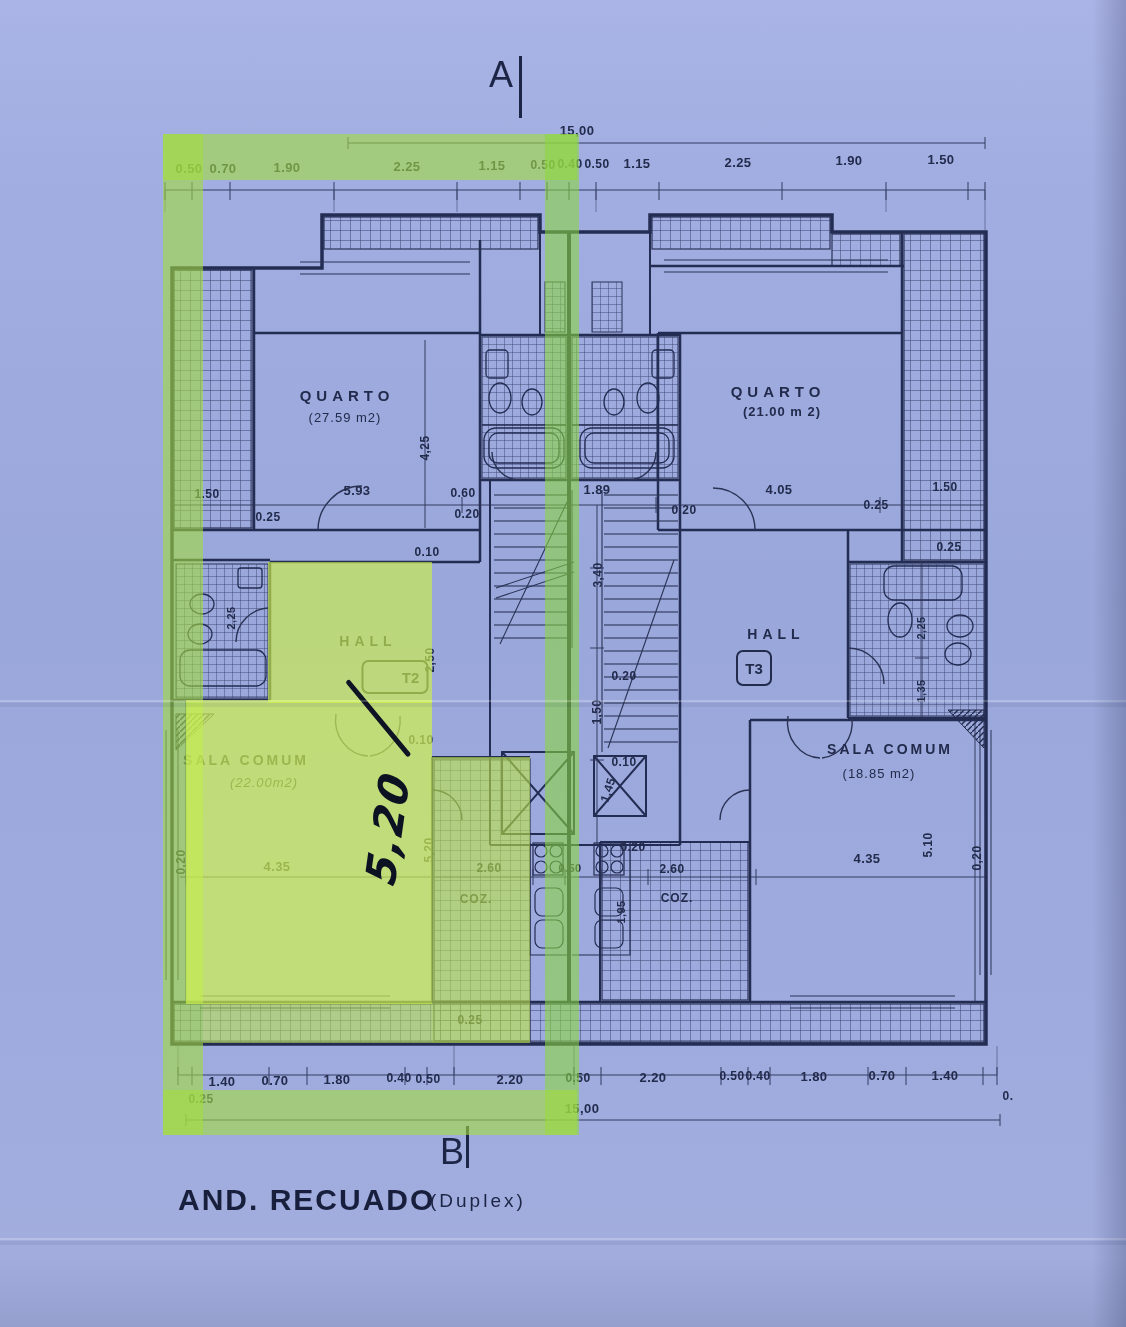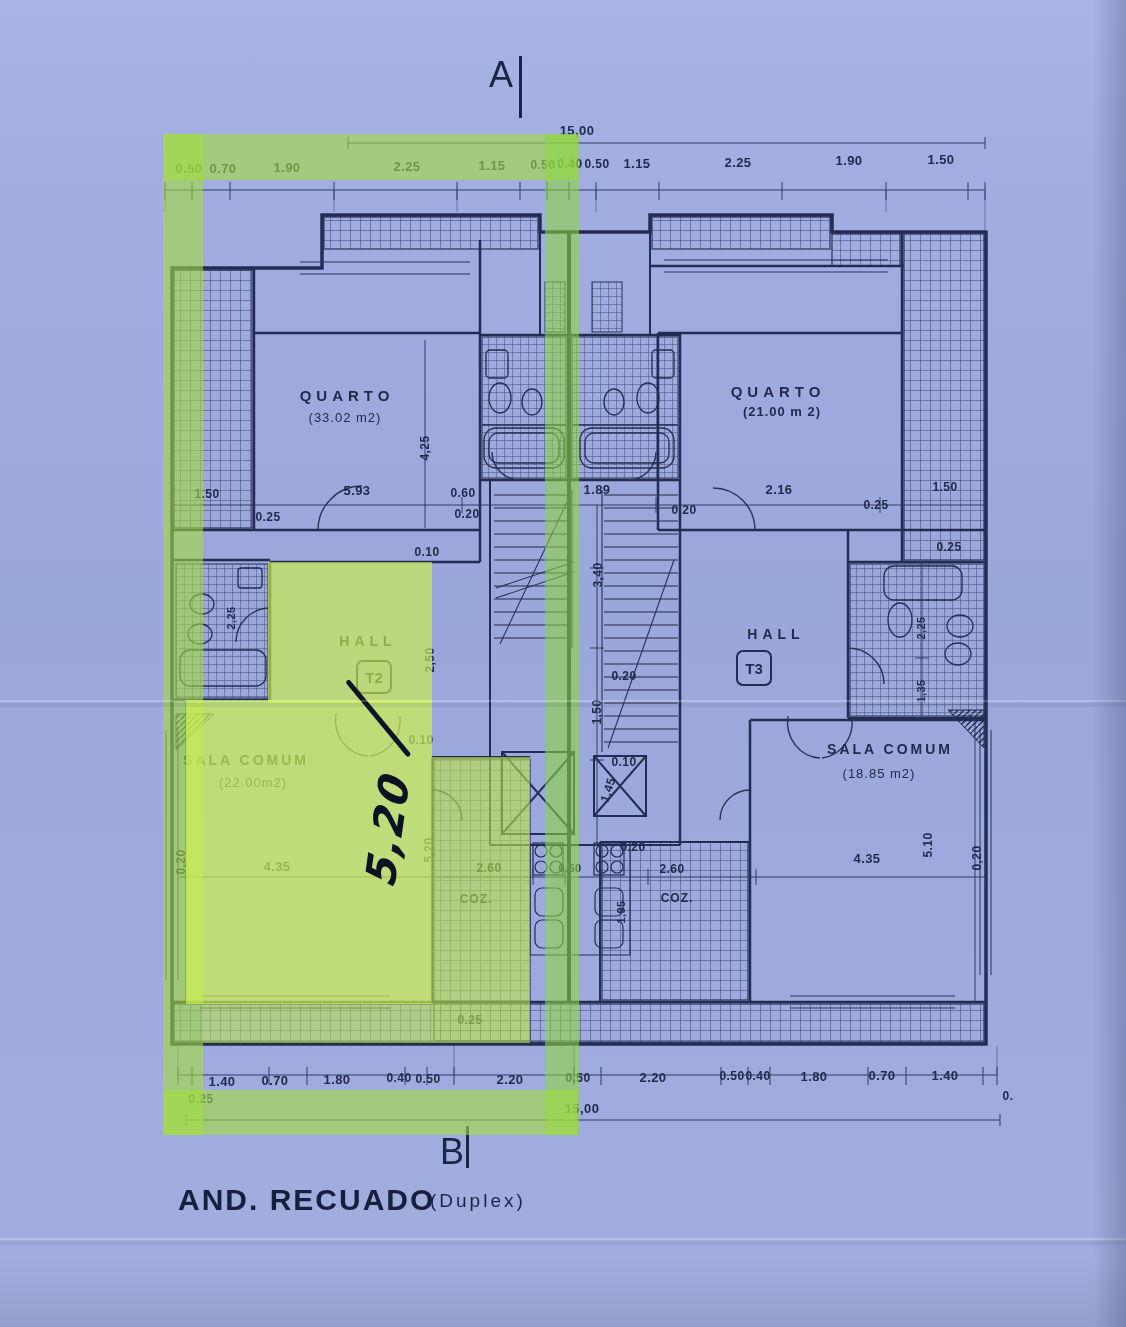--- a/index.html
+++ b/index.html
@@ -228,21 +228,21 @@
       <span class="dim" style="left: 738px; top: 162px; font-size: 13px; transform: translate(-50%, -50%);">2.25</span>
       <span class="dim" style="left: 849px; top: 160px; font-size: 13px; transform: translate(-50%, -50%);">1.90</span>
       <span class="dim" style="left: 941px; top: 159px; font-size: 13px; transform: translate(-50%, -50%);">1.50</span>
       <span class="dim" style="left: 207px; top: 494px; font-size: 12px; transform: translate(-50%, -50%);">1.50</span>
       <span class="dim" style="left: 357px; top: 490px; font-size: 13px; transform: translate(-50%, -50%);">5.93</span>
       <span class="dim" style="left: 268px; top: 517px; font-size: 12px; transform: translate(-50%, -50%);">0.25</span>
       <span class="dim" style="left: 463px; top: 493px; font-size: 12px; transform: translate(-50%, -50%); text-align: right;">0.60</span>
       <span class="dim" style="left: 467px; top: 514px; font-size: 12px; transform: translate(-50%, -50%);">0.20</span>
       <span class="dim" style="left: 597px; top: 489px; font-size: 13px; transform: translate(-50%, -50%);">1.89</span>
       <span class="dim" style="left: 684px; top: 510px; font-size: 12px; transform: translate(-50%, -50%);">0.20</span>
-      <span class="dim" style="left: 779px; top: 489px; font-size: 13px; transform: translate(-50%, -50%);">2.16</span>
+      <span class="dim" style="left: 779px; top: 489px; font-size: 13px; transform: translate(-50%, -50%);">4.05</span>
       <span class="dim" style="left: 876px; top: 505px; font-size: 12px; transform: translate(-50%, -50%);">0.25</span>
       <span class="dim" style="left: 945px; top: 487px; font-size: 12px; transform: translate(-50%, -50%);">1.50</span>
       <span class="dim" style="left: 949px; top: 547px; font-size: 12px; transform: translate(-50%, -50%);">0.25</span>
       <span class="dim" style="left: 427px; top: 552px; font-size: 12px; transform: translate(-50%, -50%);">0.10</span>
       <span class="dim" style="left: 425px; top: 448px; font-size: 12px; transform: translate(-50%, -50%) rotate(-90deg);">4,25</span>
       <span class="dim" style="left: 598px; top: 575px; font-size: 12px; transform: translate(-50%, -50%) rotate(-90deg);">3,40</span>
       <span class="dim" style="left: 430px; top: 660px; font-size: 12px; transform: translate(-50%, -50%) rotate(-90deg);">2,50</span>
       <span class="dim" style="left: 624px; top: 676px; font-size: 12px; transform: translate(-50%, -50%);">0.20</span>
       <span class="dim" style="left: 597px; top: 712px; font-size: 12px; transform: translate(-50%, -50%) rotate(-90deg);">1,50</span>
       <span class="dim" style="left: 231px; top: 618px; font-size: 11px; transform: translate(-50%, -50%) rotate(-90deg);">2,25</span>
@@ -274,33 +274,33 @@
       <span class="dim" style="left: 653px; top: 1077px; font-size: 13px; transform: translate(-50%, -50%);">2.20</span>
       <span class="dim" style="left: 732px; top: 1076px; font-size: 12px; transform: translate(-50%, -50%);">0.50</span>
       <span class="dim" style="left: 758px; top: 1076px; font-size: 12px; transform: translate(-50%, -50%);">0.40</span>
       <span class="dim" style="left: 814px; top: 1076px; font-size: 13px; transform: translate(-50%, -50%);">1.80</span>
       <span class="dim" style="left: 882px; top: 1075px; font-size: 13px; transform: translate(-50%, -50%);">0.70</span>
       <span class="dim" style="left: 945px; top: 1075px; font-size: 13px; transform: translate(-50%, -50%);">1.40</span>
       <span class="dim" style="left: 1008px; top: 1096px; font-size: 12px; transform: translate(-50%, -50%);">0.</span>
     </div>
 
   <span class="lbl room" style="left:347px;top:395px;font-size:15px;letter-spacing:5px;">QUARTO</span>
-  <span class="lbl" style="left:345px;top:417px;font-size:13px;letter-spacing:1px;">(33.02 m2)</span>
+  <span class="lbl" style="left:345px;top:417px;font-size:13px;letter-spacing:1px;">(27.59 m2)</span>
 
   <span class="lbl room" style="left:778px;top:391px;font-size:15px;letter-spacing:5px;">QUARTO</span>
   <span class="lbl" style="left:782px;top:411px;font-size:13px;letter-spacing:1px;font-weight:bold;">(21.00 m 2)</span>
 
   <span class="lbl room" style="left:368px;top:641px;font-size:14px;letter-spacing:5px;">HALL</span>
-  <div class="unitbox" style="left:374px;top:677px;width:32px;height:30px;">T2</div>
+  <div class="unitbox" style="left:395px;top:677px;width:32px;height:30px;padding-left:31px;">T2</div>
 
   <span class="lbl room" style="left:776px;top:634px;font-size:14px;letter-spacing:5px;">HALL</span>
   <div class="unitbox" style="left:754px;top:668px;width:32px;height:32px;">T3</div>
 
   <span class="lbl room" style="left:246px;top:760px;font-size:14px;letter-spacing:3px;">SALA COMUM</span>
-  <span class="lbl" style="left:253px;top:782px;font-size:13px;letter-spacing:1px;">(22.00m2)</span>
+  <span class="lbl" style="left:264px;top:782px;font-size:13px;letter-spacing:1px;font-style:italic;">(22.00m2)</span>
 
   <span class="lbl room" style="left:890px;top:749px;font-size:14px;letter-spacing:3px;">SALA COMUM</span>
   <span class="lbl" style="left:879px;top:773px;font-size:13px;letter-spacing:1px;">(18.85 m2)</span>
 
   <span class="lbl room" style="left:476px;top:899px;font-size:12px;letter-spacing:1px;">COZ.</span>
   <span class="lbl room" style="left:677px;top:898px;font-size:12px;letter-spacing:1px;">COZ.</span>
 
   <span class="dim" style="left:577px;top:130px;font-size:13px;">15,00</span>
   <span class="dim" style="left:582px;top:1108px;font-size:13px;">15,00</span>
 

